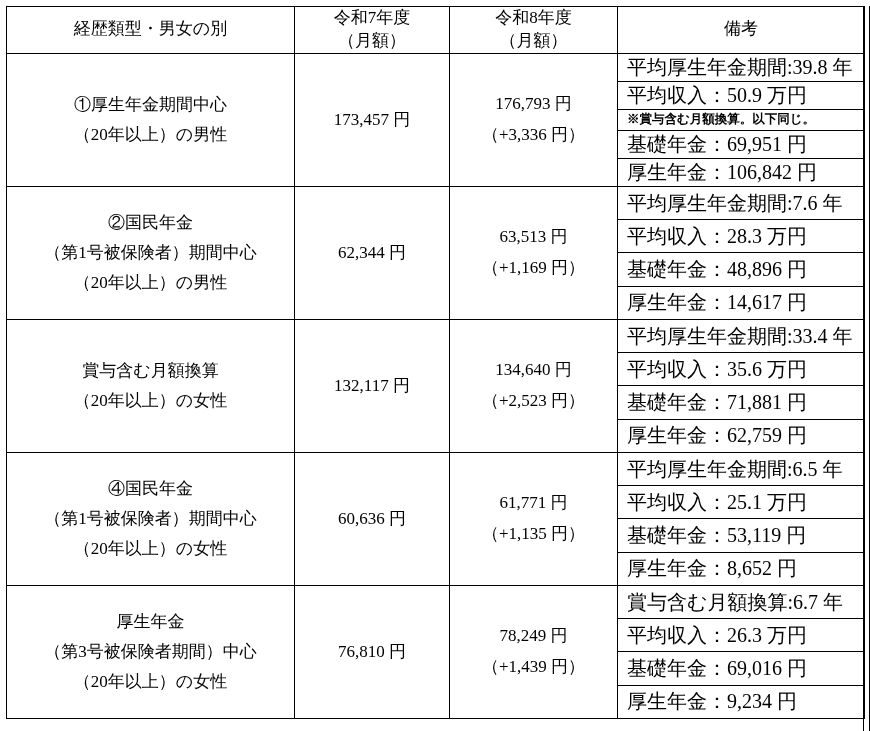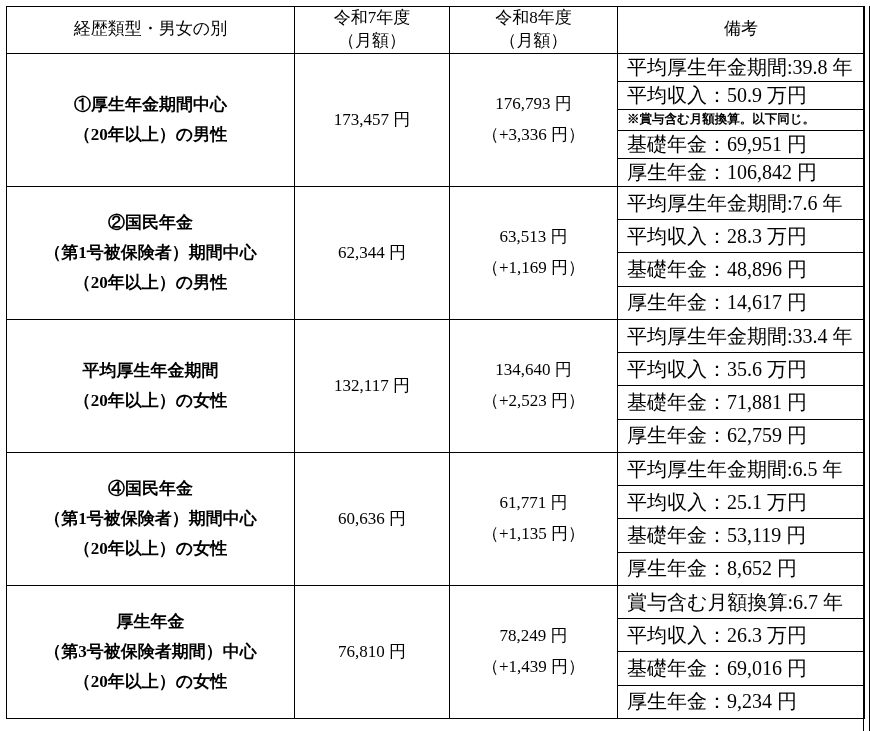--- a/index.html
+++ b/index.html
@@ -50,21 +50,21 @@
 
   tbody tr td {
     height: 132px;
   }
   .type-cell {
     text-align: center;
     font-size: 17px;
     line-height: 1.75;
     padding: 4px 6px;
   }
-  .type-cell .ln { display: block; white-space: nowrap; font-weight: bold; }
+  .type-cell .ln { display: block; white-space: nowrap; }
 
   .amt-cell {
     text-align: center;
     font-size: 17px;
     line-height: 1.8;
     padding: 4px 4px;
   }
   .amt-cell .ln { display: block; white-space: nowrap; }
 
   .note-cell {
@@ -181,21 +181,21 @@
             <div class="note-inner">
               <div class="note-line">平均厚生年金期間:7.6 年</div>
               <div class="note-line">平均収入：28.3 万円</div>
               <div class="note-line">基礎年金：48,896 円</div>
               <div class="note-line">厚生年金：14,617 円</div>
             </div>
           </td>
         </tr>
         <tr>
           <td class="type-cell">
-            <span class="ln">平均厚生年金期間</span>
+            <span class="ln">賞与含む月額換算</span>
             <span class="ln">（20年以上）の女性</span>
           </td>
           <td class="amt-cell">
             <span class="ln">132,117 円</span>
           </td>
           <td class="amt-cell">
             <span class="ln">134,640 円</span>
             <span class="ln">（+2,523 円）</span>
           </td>
           <td class="note-cell">

